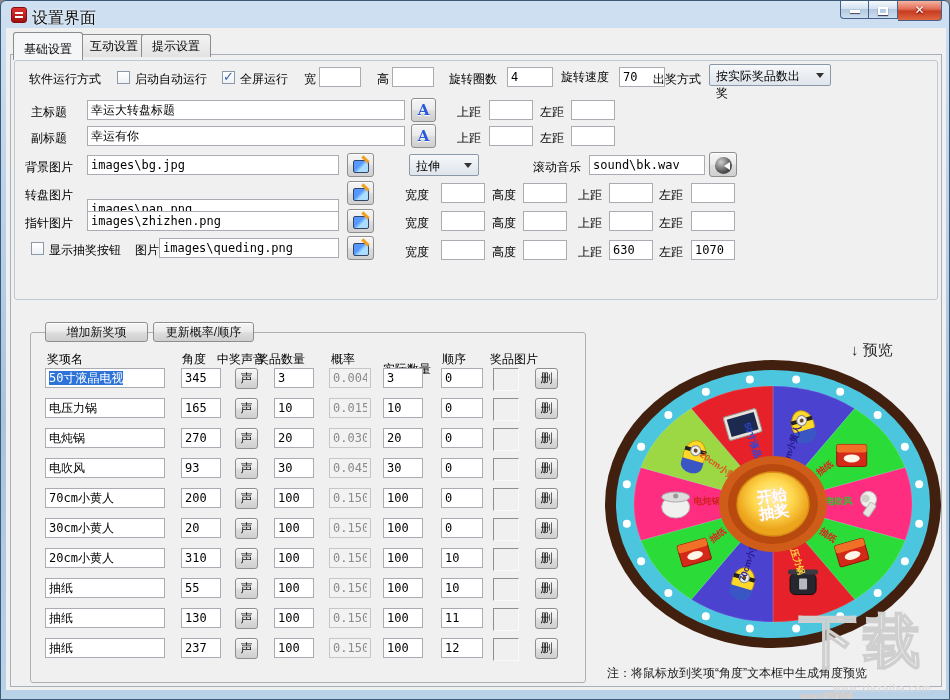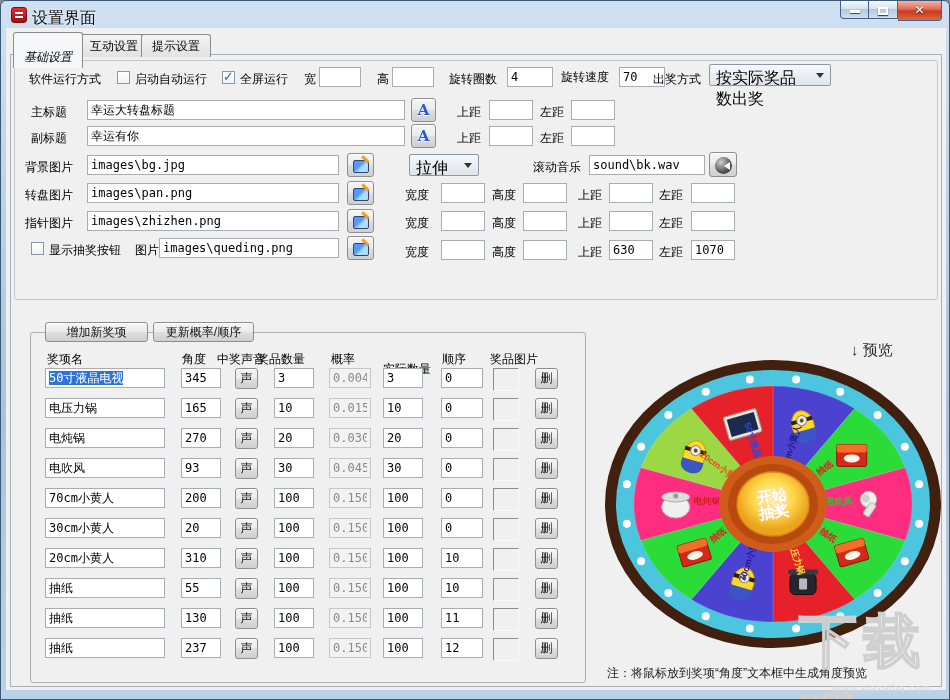--- a/index.html
+++ b/index.html
@@ -18,31 +18,31 @@
   .wbtn.max{width:29px;border-left:none;}
   .wbtn.close{width:44px;height:20px;border-left:none;border-radius:0 0 4px 0;
         background:linear-gradient(#f5b3a2,#e2705a 40%,#c83c22 55%,#e06840);}
   .glyph-min{position:absolute;left:9px;bottom:5px;width:10px;height:3px;background:#fff;box-shadow:0 1px 1px #446;}
   .glyph-max{position:absolute;left:9px;top:6px;width:10px;height:8px;border:2px solid #fff;box-shadow:0 1px 1px #446;}
   .glyph-x{position:absolute;width:100%;text-align:center;top:2px;color:#fff;font-size:12px;font-weight:bold;text-shadow:0 1px 2px #600;}
   .client{position:absolute;left:5px;top:27px;width:940px;height:662px;background:#f0f0f0;}
   .lbl{position:absolute;font-size:12px;color:#000;white-space:nowrap;}
   .tab{position:absolute;font-size:12px;padding:3px 10px 2px;border:1px solid #8c8c8c;border-bottom:none;
        background:linear-gradient(#f4f4f4,#e2e2e2);border-radius:3px 3px 0 0;}
-  .tab.active{background:#f5f6f7;z-index:3;padding-top:16px;font-style:italic;}
+  .tab.active{background:#f5f6f7;z-index:3;padding-top:8px;}
   .panel{position:absolute;left:9px;top:53px;width:932px;height:633px;border:1px solid #a9afb8;background:#f0f0f0;z-index:1;}
   .group{position:absolute;border:1px solid #bfc7d1;border-radius:3px;}
   .inp{position:absolute;height:20px;border:1px solid #a9acb2;background:#fff;font:12px "DejaVu Sans Mono",monospace;
        padding:1px 3px;color:#000;}
   .inp.dis{background:#f2f2f2;color:#8a8a8a;border-color:#c6c6c6;}
   .chk{position:absolute;width:13px;height:13px;border:1px solid #8a98a8;background:linear-gradient(#fff,#eef2f6);}
   .chk.on::after{content:"✓";position:absolute;left:0px;top:-3px;font-size:13px;font-weight:bold;color:#3a62b8;}
   .btn{position:absolute;border:1px solid #8e8e8e;border-radius:3px;font-size:12px;color:#111;text-align:center;
        background:linear-gradient(#f5f5f5,#ececec 45%,#dddddd 55%,#cfcfcf);box-shadow:inset 0 1px 0 #fff;padding:0;}
-  .combo{position:absolute;border:1px solid #8a98a8;border-radius:2px;font-size:16px;
+  .combo{position:absolute;border:1px solid #8a98a8;border-radius:2px;font-size:12px;
        background:linear-gradient(#f6f8fa,#dfe5ec);padding:3px 20px 0 6px;}
   .combo::after{content:"";position:absolute;right:6px;top:8px;border:4px solid transparent;border-top:5px solid #333;}
   .abtn-label{font:bold 15px "DejaVu Serif",serif;color:#2a5ad8;text-shadow:0 1px 0 #fff;line-height:20px;}
   .icon-img{display:inline-block;width:16px;height:13px;background:linear-gradient(135deg,#59f 40%,#adf 60%);
             border:1px solid #346;border-radius:2px;position:relative;top:3px;}
   .icon-img::after{content:"";position:absolute;right:-2px;top:-3px;width:9px;height:3px;background:#f0a020;transform:rotate(45deg);}
   .icon-spk{display:inline-block;width:17px;height:17px;border-radius:50%;background:radial-gradient(circle at 35% 30%,#cfcfcf,#555 60%,#222);position:relative;top:2px;}
   .icon-spk::after{content:"";position:absolute;left:5px;top:5px;border:4px solid transparent;border-left:6px solid #fff;transform:rotate(180deg);}
   .namecell{font:12px "DejaVu Sans Mono",monospace;overflow:hidden;white-space:nowrap;}
   .nameval.sel{background:#2e74d8;color:#fff;}
@@ -118,21 +118,21 @@
 
   <span class="lbl" style="left:24px;top:158px;z-index:4;">背景图片</span>
   <input class="inp" style="left: 86px; top: 154px; width: 252px; z-index: 4;" value="images\bg.jpg">
   <button class="btn" style="left:346px;top:152px;width:27px;height:24px;z-index:4;"><span class="icon-img"></span></button>
   <div class="combo" style="left:408px;top:153px;width:70px;height:22px;z-index:4;"><span>拉伸</span></div>
   <span class="lbl" style="left:532px;top:158px;z-index:4;">滚动音乐</span>
   <input class="inp" style="left: 588px; top: 154px; width: 116px; z-index: 4;" value="sound\bk.wav">
   <button class="btn" style="left:708px;top:151px;width:28px;height:25px;z-index:4;"><span class="icon-spk"></span></button>
 
   <span class="lbl" style="left:24px;top:186px;z-index:4;">转盘图片</span>
-  <input class="inp" style="left: 86px; top: 182px; width: 252px; z-index: 4;" value="images\pan.png">
+  <input class="inp" style="left: 86px; top: 198px; width: 252px; z-index: 4;" value="images\pan.png">
   <button class="btn" style="left:346px;top:180px;width:27px;height:24px;z-index:4;"><span class="icon-img"></span></button>
   <span class="lbl" style="left:404px;top:186px;z-index:4;">宽度</span>
   <input class="inp" style="left: 440px; top: 182px; width: 44px; z-index: 4;">
   <span class="lbl" style="left:491px;top:186px;z-index:4;">高度</span>
   <input class="inp" style="left: 522px; top: 182px; width: 44px; z-index: 4;">
   <span class="lbl" style="left:577px;top:186px;z-index:4;">上距</span>
   <input class="inp" style="left: 608px; top: 182px; width: 44px; z-index: 4;">
   <span class="lbl" style="left:658px;top:186px;z-index:4;">左距</span>
   <input class="inp" style="left: 690px; top: 182px; width: 44px; z-index: 4;">
 

